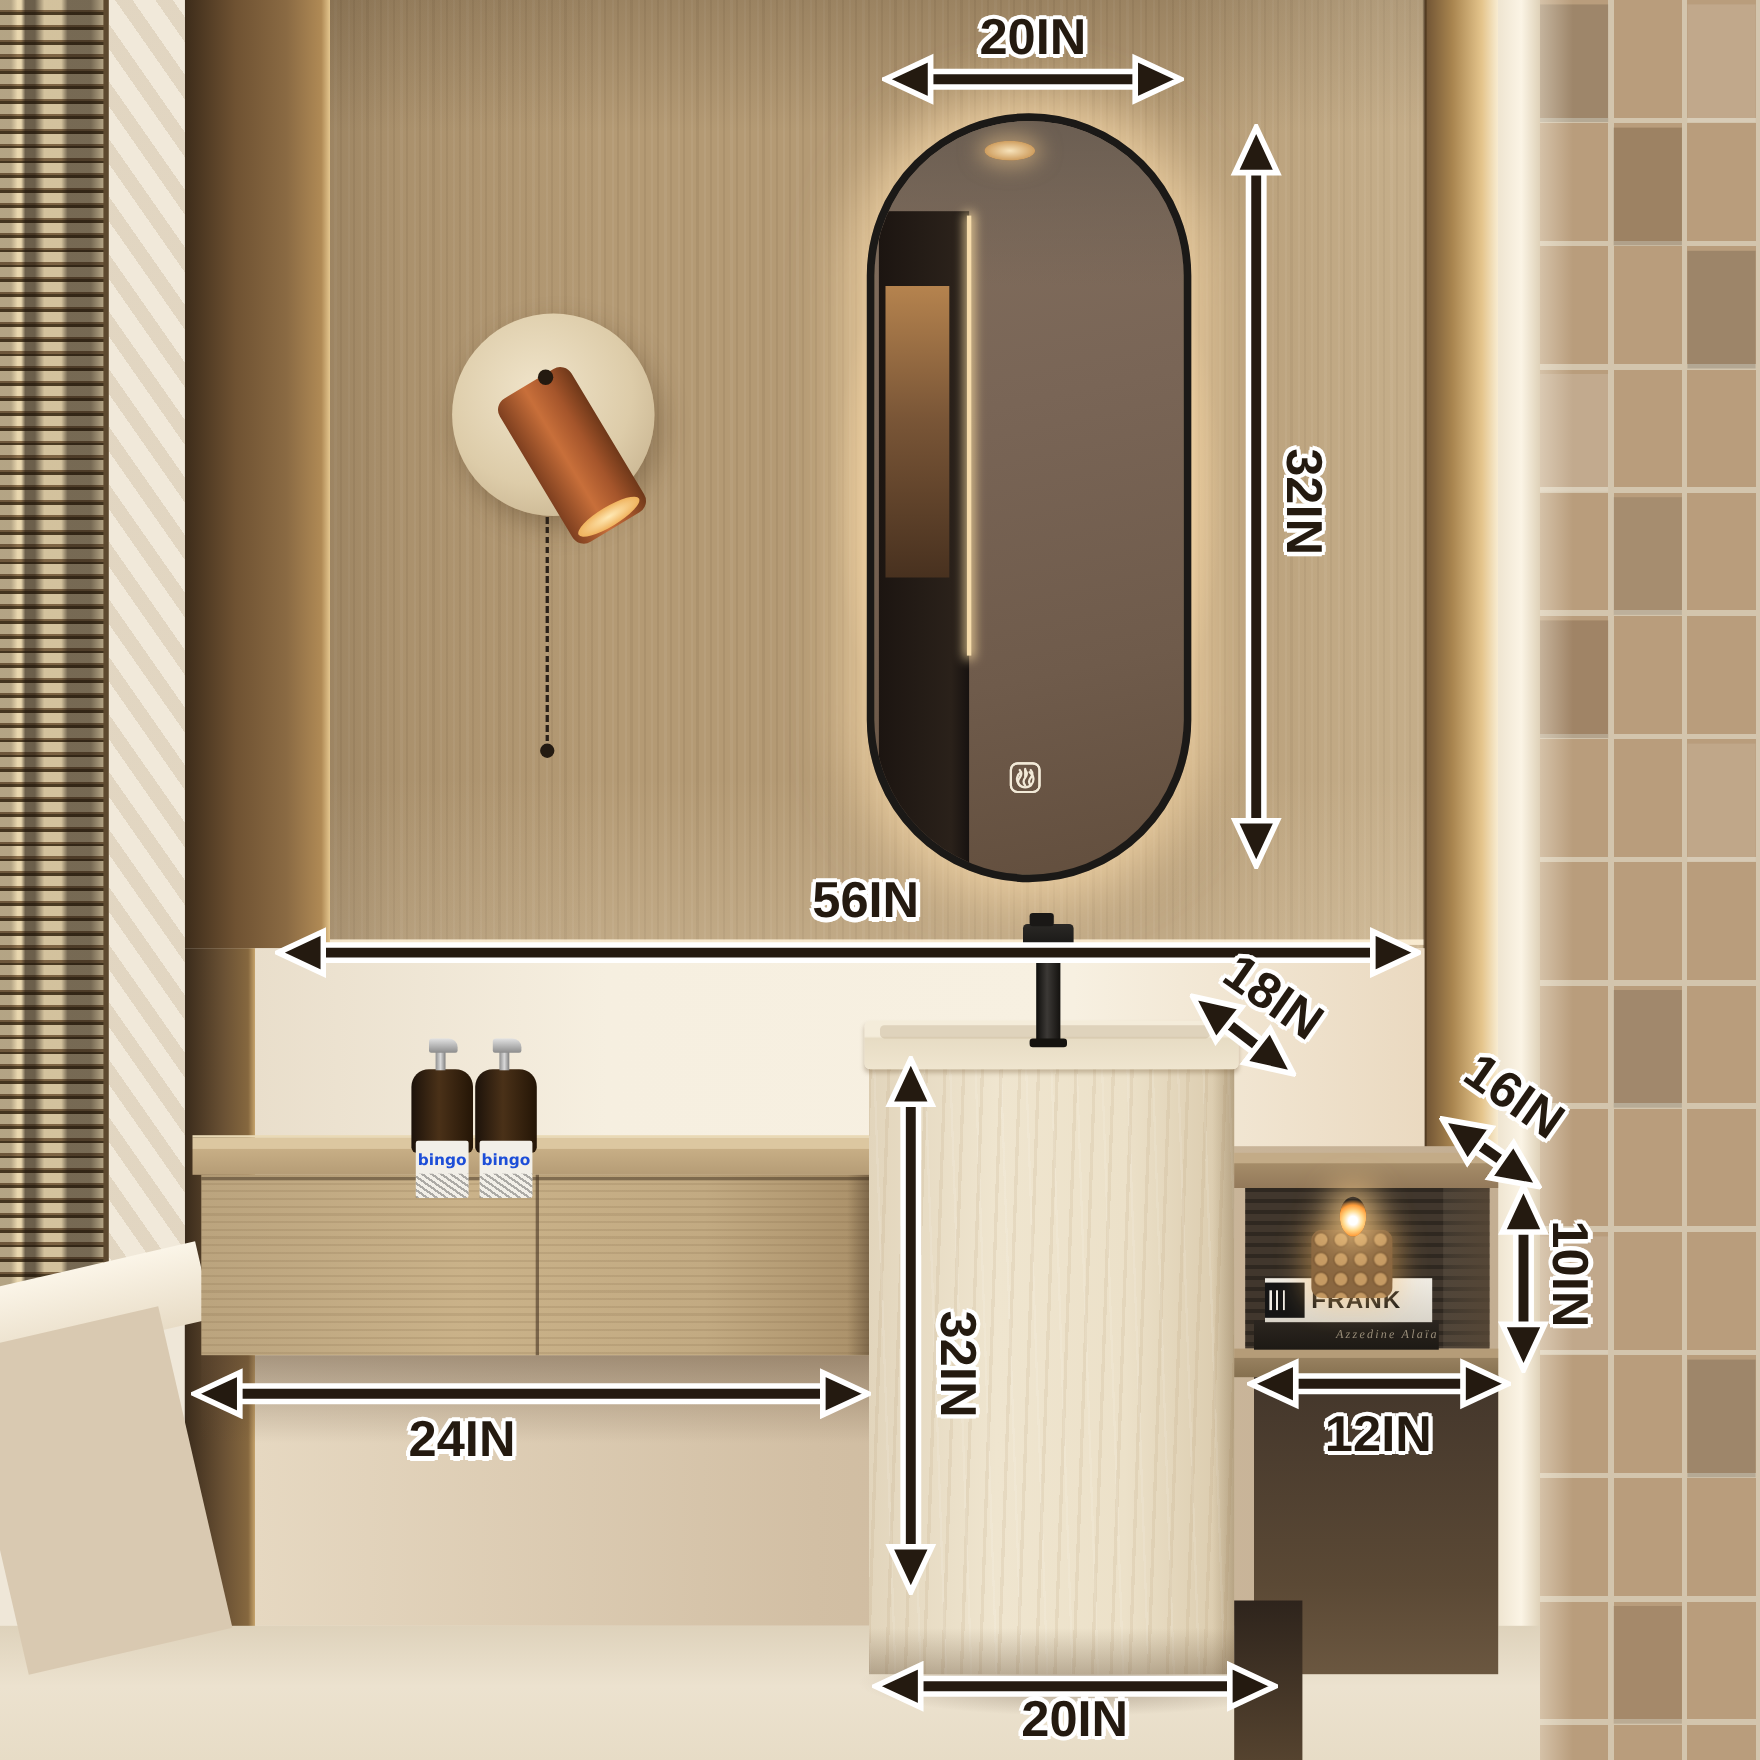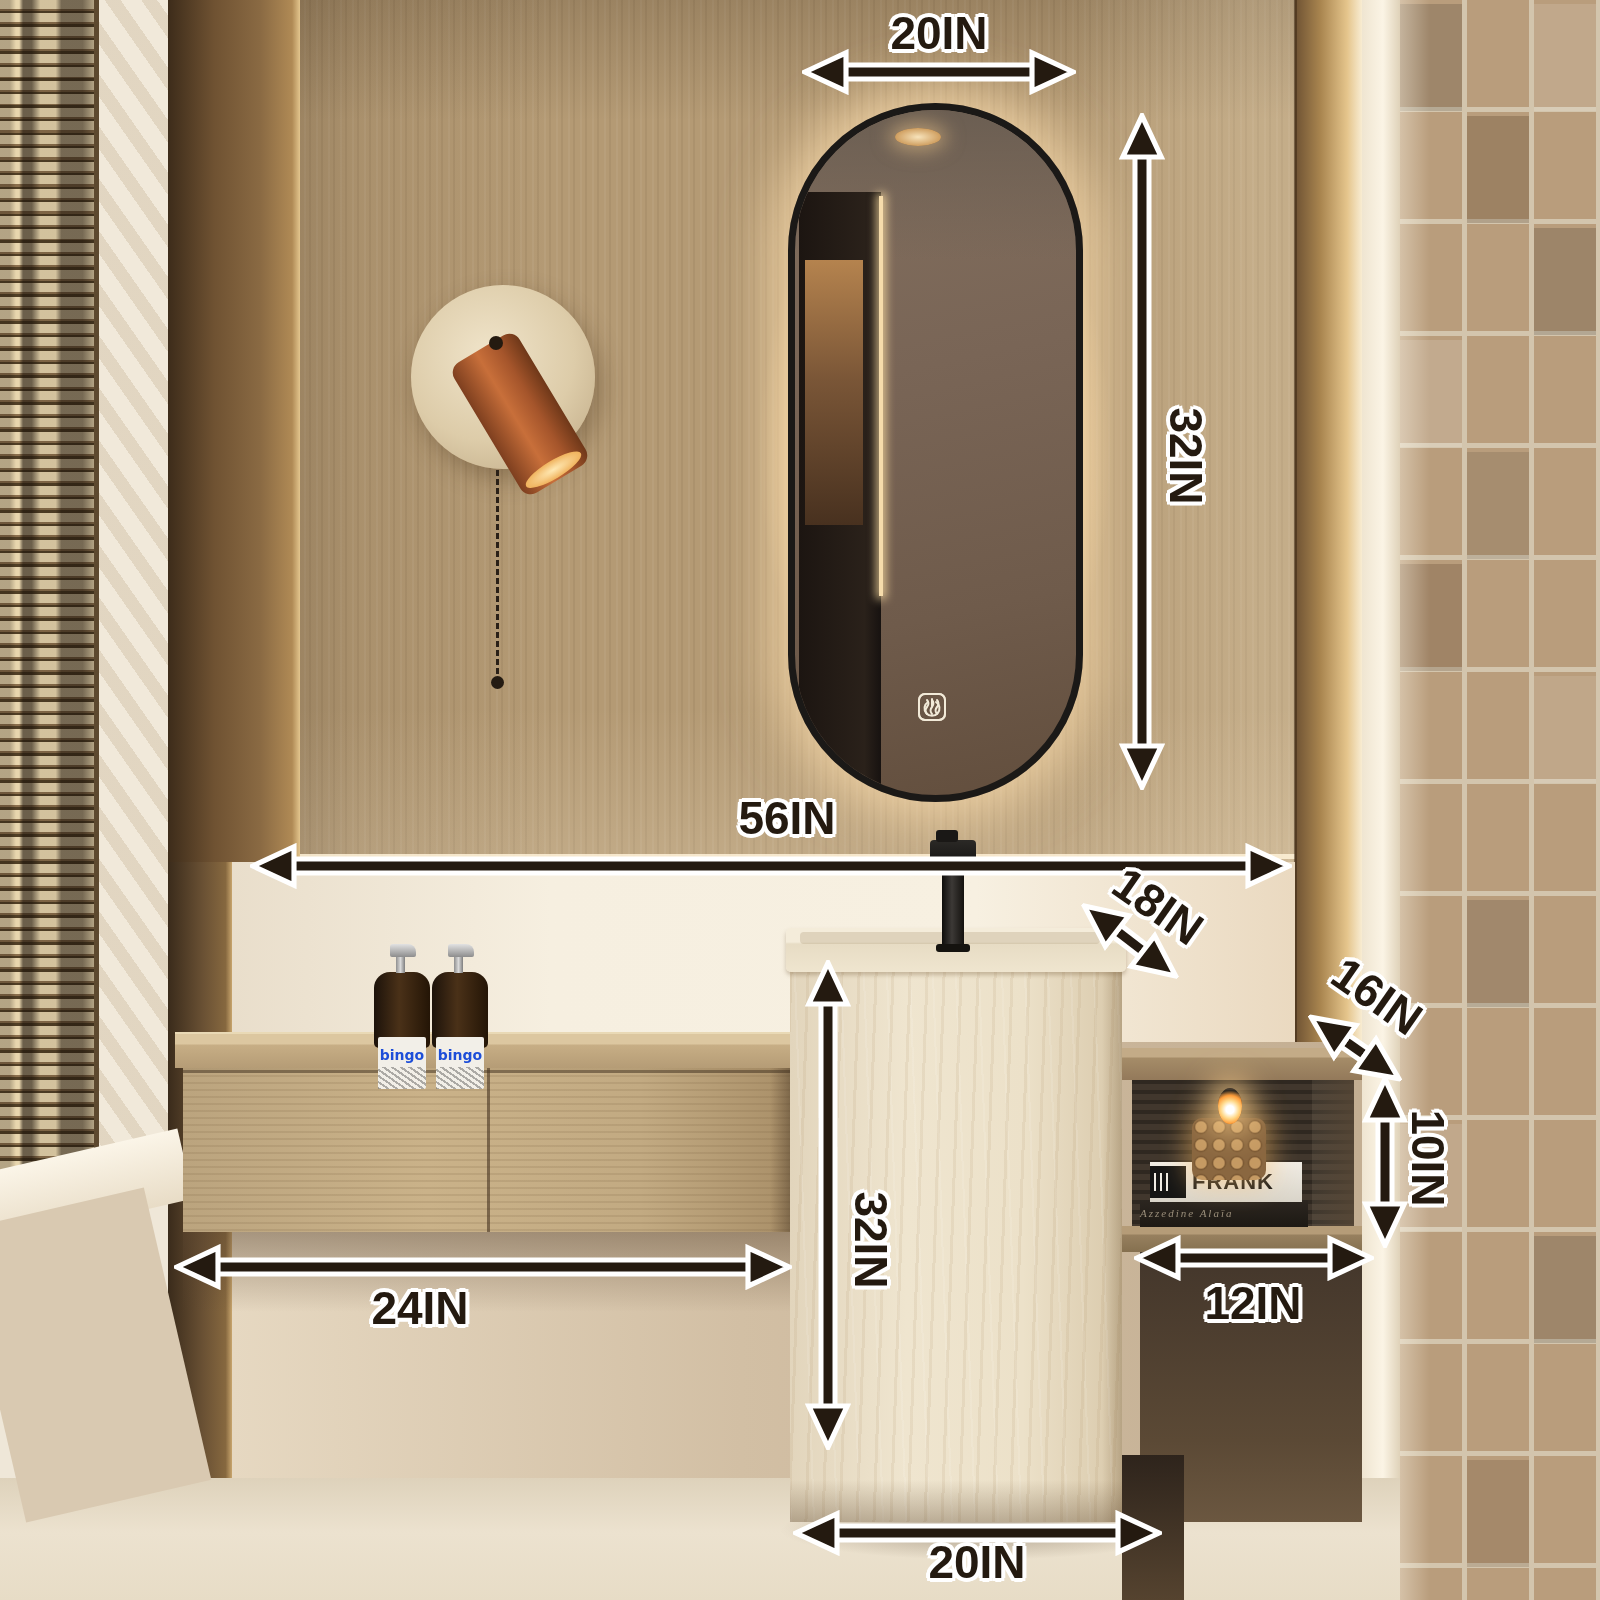--- a/index.html
+++ b/index.html
@@ -86,21 +86,21 @@
 
   
   .shelf-top{left:1122px;top:1048px;width:240px;height:32px;
     background:linear-gradient(#c3ab87 0 9px,#a58c68 10px,#93795a);}
   .shelf-niche{left:1132px;top:1080px;width:222px;height:146px;
     background:repeating-linear-gradient(to bottom, rgba(0,0,0,.28) 0 4px, rgba(0,0,0,0) 4px 10px),#41372d;}
   .shelf-niche-side{left:1312px;top:1080px;width:42px;height:146px;background:linear-gradient(90deg,rgba(255,235,200,.08),rgba(90,74,56,.8));}
   .shelf-bottom{left:1122px;top:1226px;width:240px;height:26px;
     background:linear-gradient(#b59c78 0 8px,#97805f 9px,#85704f);}
   .book-dark{left:1140px;top:1200px;width:168px;height:27px;background:linear-gradient(#2c2620,#1d1914);color:#9a8e7a;
-    font:italic 400 11px/27px "Liberation Serif",serif;text-align:left;letter-spacing:2px;position:absolute;}
+    font:italic 400 11px/27px "Liberation Serif",serif;text-align:right;letter-spacing:2px;position:absolute;}
   .book-white{left:1150px;top:1162px;width:152px;height:40px;background:linear-gradient(#f0ece4,#d9d4c9);}
   .book-logo{left:0;top:4px;width:36px;height:32px;background:#151515;
     background-image:repeating-linear-gradient(90deg,#f0ece4 0 2px,rgba(0,0,0,0) 2px 6px);background-size:14px 18px;background-repeat:no-repeat;background-position:4px 7px;}
   .book-title{left:42px;top:0;width:106px;height:40px;color:#181818;font:800 22px/40px "Liberation Sans",sans-serif;letter-spacing:1px;}
   .candle{left:1192px;top:1118px;width:74px;height:62px;border-radius:10px;
     background-image:radial-gradient(circle at 9px 9px,#c59a63 5px,#7c5a35 6.5px,rgba(0,0,0,0) 8px);background-size:18px 18px;background-color:#8a6740;
     box-shadow:0 0 26px 6px rgba(255,190,100,.45);}
   .flame{left:1218px;top:1088px;width:24px;height:36px;border-radius:50%;
     background:radial-gradient(circle at 50% 60%, #ffffff 0 4px, #ffd98a 9px, #ff9d3a 14px, rgba(255,140,40,0) 19px);
     box-shadow:0 0 30px 10px rgba(255,210,140,.8);}

